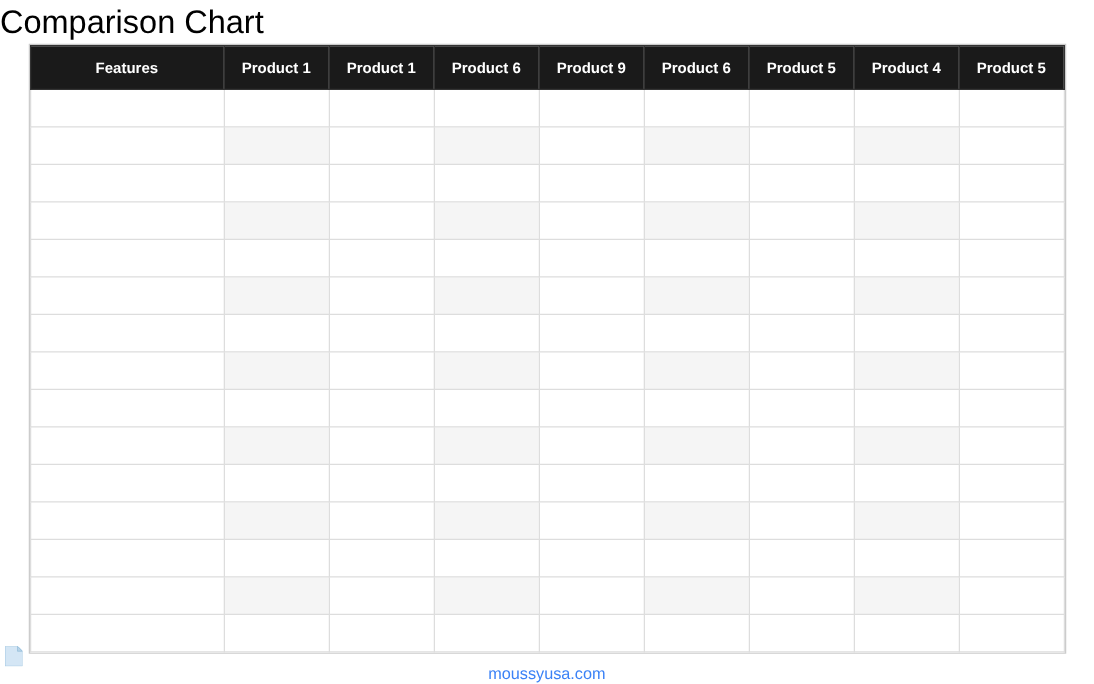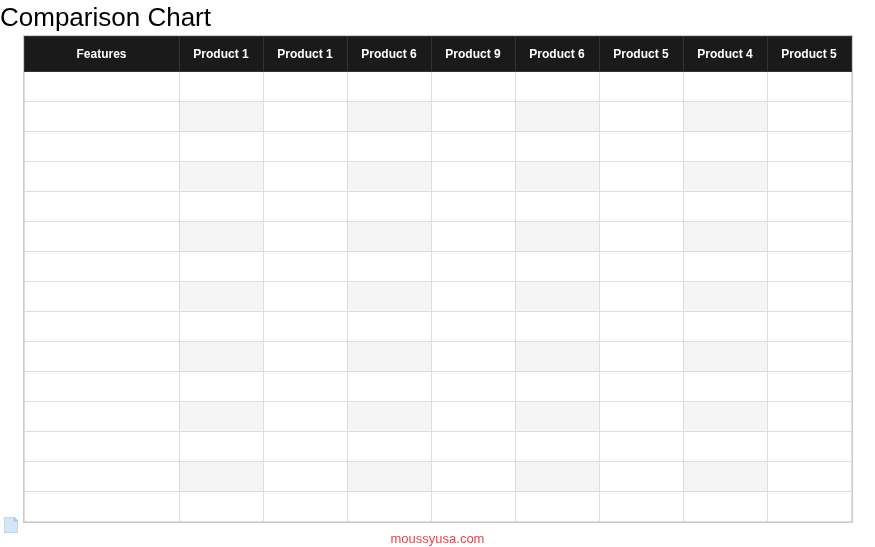--- a/index.html
+++ b/index.html
@@ -53,21 +53,21 @@
       height: 30px;
       border: 1px solid #ddd;
       background: #fff;
     }
     td.shaded {
       background: #f5f5f5;
     }
     .footer {
       text-align: center;
       font-size: 13px;
-      color: #ef4444;
+      color: #3b82f6;
       margin-top: 8px;
       font-family: Arial, sans-serif;
     }
     .page-corner {
       position: absolute;
       bottom: 14px;
       left: 4px;
       width: 14px;
       height: 16px;
     }

